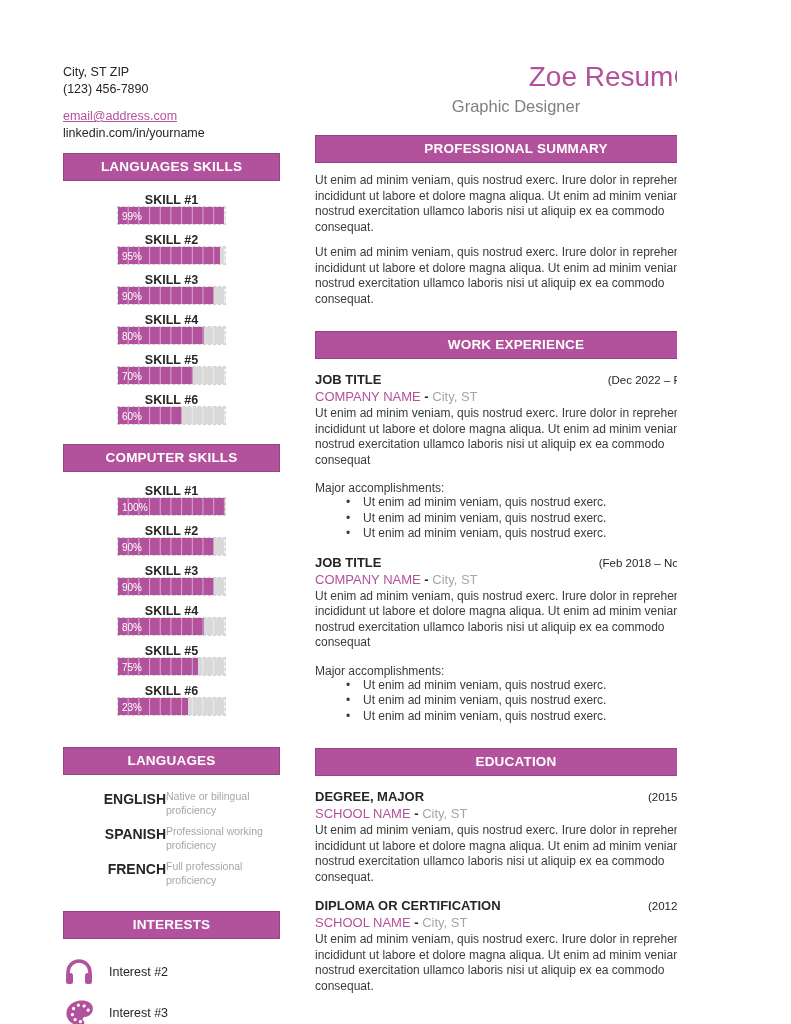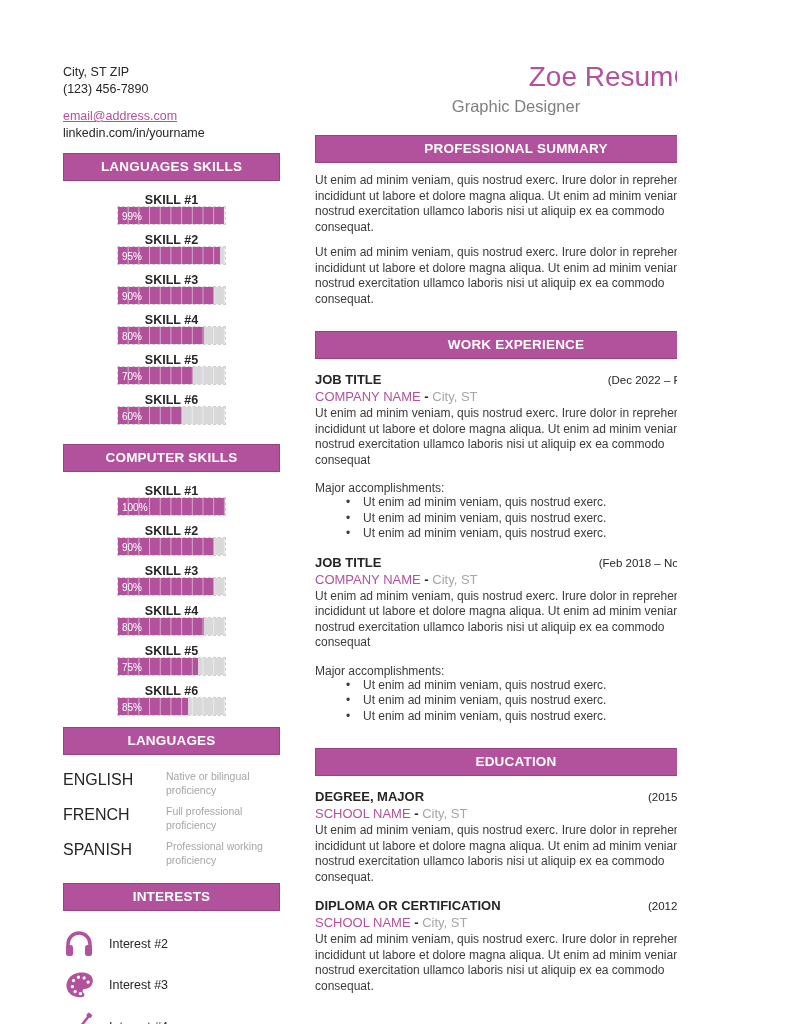--- a/index.html
+++ b/index.html
@@ -27,21 +27,21 @@
   .skill-row{display:flex;align-items:center;margin-bottom:9px;flex-direction:column;}
   .skill-label{flex:1;font-size:12.5px;font-weight:bold;color:var(--dark);}
   .skill-bar{position:relative;width:107px;height:17px;background:var(--bar-bg);outline:1px dashed #cfcfcf;}
   .skill-fill{position:absolute;left:0;top:0;bottom:0;background:var(--accent);}
   .skill-pct{position:absolute;left:4px;top:50%;transform:translateY(-50%);font-size:10px;color:#fff;z-index:2;}
   .skill-seg{position:absolute;inset:0;z-index:1;
     background-image:linear-gradient(90deg,rgba(255,255,255,.5) 1px,transparent 1px);
     background-size:10% 100%;background-position:-1px 0;}
   .lang-list{margin-top:14px;}
   .lang-row{display:flex;margin-bottom:7px;}
-  .lang-name{width:103px;font-size:16px;font-weight:normal;color:var(--dark);padding-top:2px;}
+  .lang-name{width:103px;font-size:14px;font-weight:bold;color:var(--dark);padding-top:2px;text-align:right;}
   .lang-level{flex:1;font-size:10.5px;line-height:14px;color:var(--gray);}
   .interest-list{margin-top:16px;}
   .interest-row{display:flex;align-items:center;margin-bottom:8px;min-height:33px;}
   .interest-icon{width:46px;display:flex;align-items:center;}
   .interest-icon svg{display:block;}
   .interest-label{font-size:12.5px;color:var(--dark);}
 
   
   .main{position:absolute;left:315px;top:60px;width:402px;}
   .name{font-size:28px;line-height:34px;color:var(--accent);text-align:right;font-weight:500;}
@@ -165,42 +165,42 @@
             <div class="skill-fill" style="width: 75%;"></div>
             <div class="skill-seg"></div>
             <span class="skill-pct">75%</span>
           </div>
         </div>
         <div class="skill-row">
           <span class="skill-label">SKILL #6</span>
           <div class="skill-bar">
             <div class="skill-fill" style="width: 65%;"></div>
             <div class="skill-seg"></div>
-            <span class="skill-pct">85%</span>
-          </div>
-        </div>
-      </div>
-
-    <div class="section-bar" style="margin-top:12px;">LANGUAGES</div>
+            <span class="skill-pct">23%</span>
+          </div>
+        </div>
+      </div>
+
+    <div class="section-bar" style="margin-top:32px;">LANGUAGES</div>
     <div class="lang-list" id="languages-list">
         <div class="lang-row">
           <div class="lang-name">ENGLISH</div>
           <div class="lang-level">Native or bilingual proficiency</div>
         </div>
         <div class="lang-row">
+          <div class="lang-name">SPANISH</div>
+          <div class="lang-level">Professional working proficiency</div>
+        </div>
+        <div class="lang-row">
           <div class="lang-name">FRENCH</div>
           <div class="lang-level">Full professional proficiency</div>
         </div>
-        <div class="lang-row">
-          <div class="lang-name">SPANISH</div>
-          <div class="lang-level">Professional working proficiency</div>
-        </div>
-      </div>
-
-    <div class="section-bar" style="margin-top:16px;">INTERESTS</div>
+      </div>
+
+    <div class="section-bar" style="margin-top:24px;">INTERESTS</div>
     <div class="interest-list" id="interests-list">
         <div class="interest-row">
           <span class="interest-icon">
             <svg width="32" height="32" viewBox="0 0 32 32">
               <path d="M5 20v-4a11 11 0 0 1 22 0v4" fill="none" stroke="#b3529c" stroke-width="3.5"></path>
               <rect x="3" y="17" width="7" height="11" rx="2.5" fill="#b3529c"></rect>
               <rect x="22" y="17" width="7" height="11" rx="2.5" fill="#b3529c"></rect>
             </svg>
           </span>
           <span class="interest-label">Interest #2</span>

